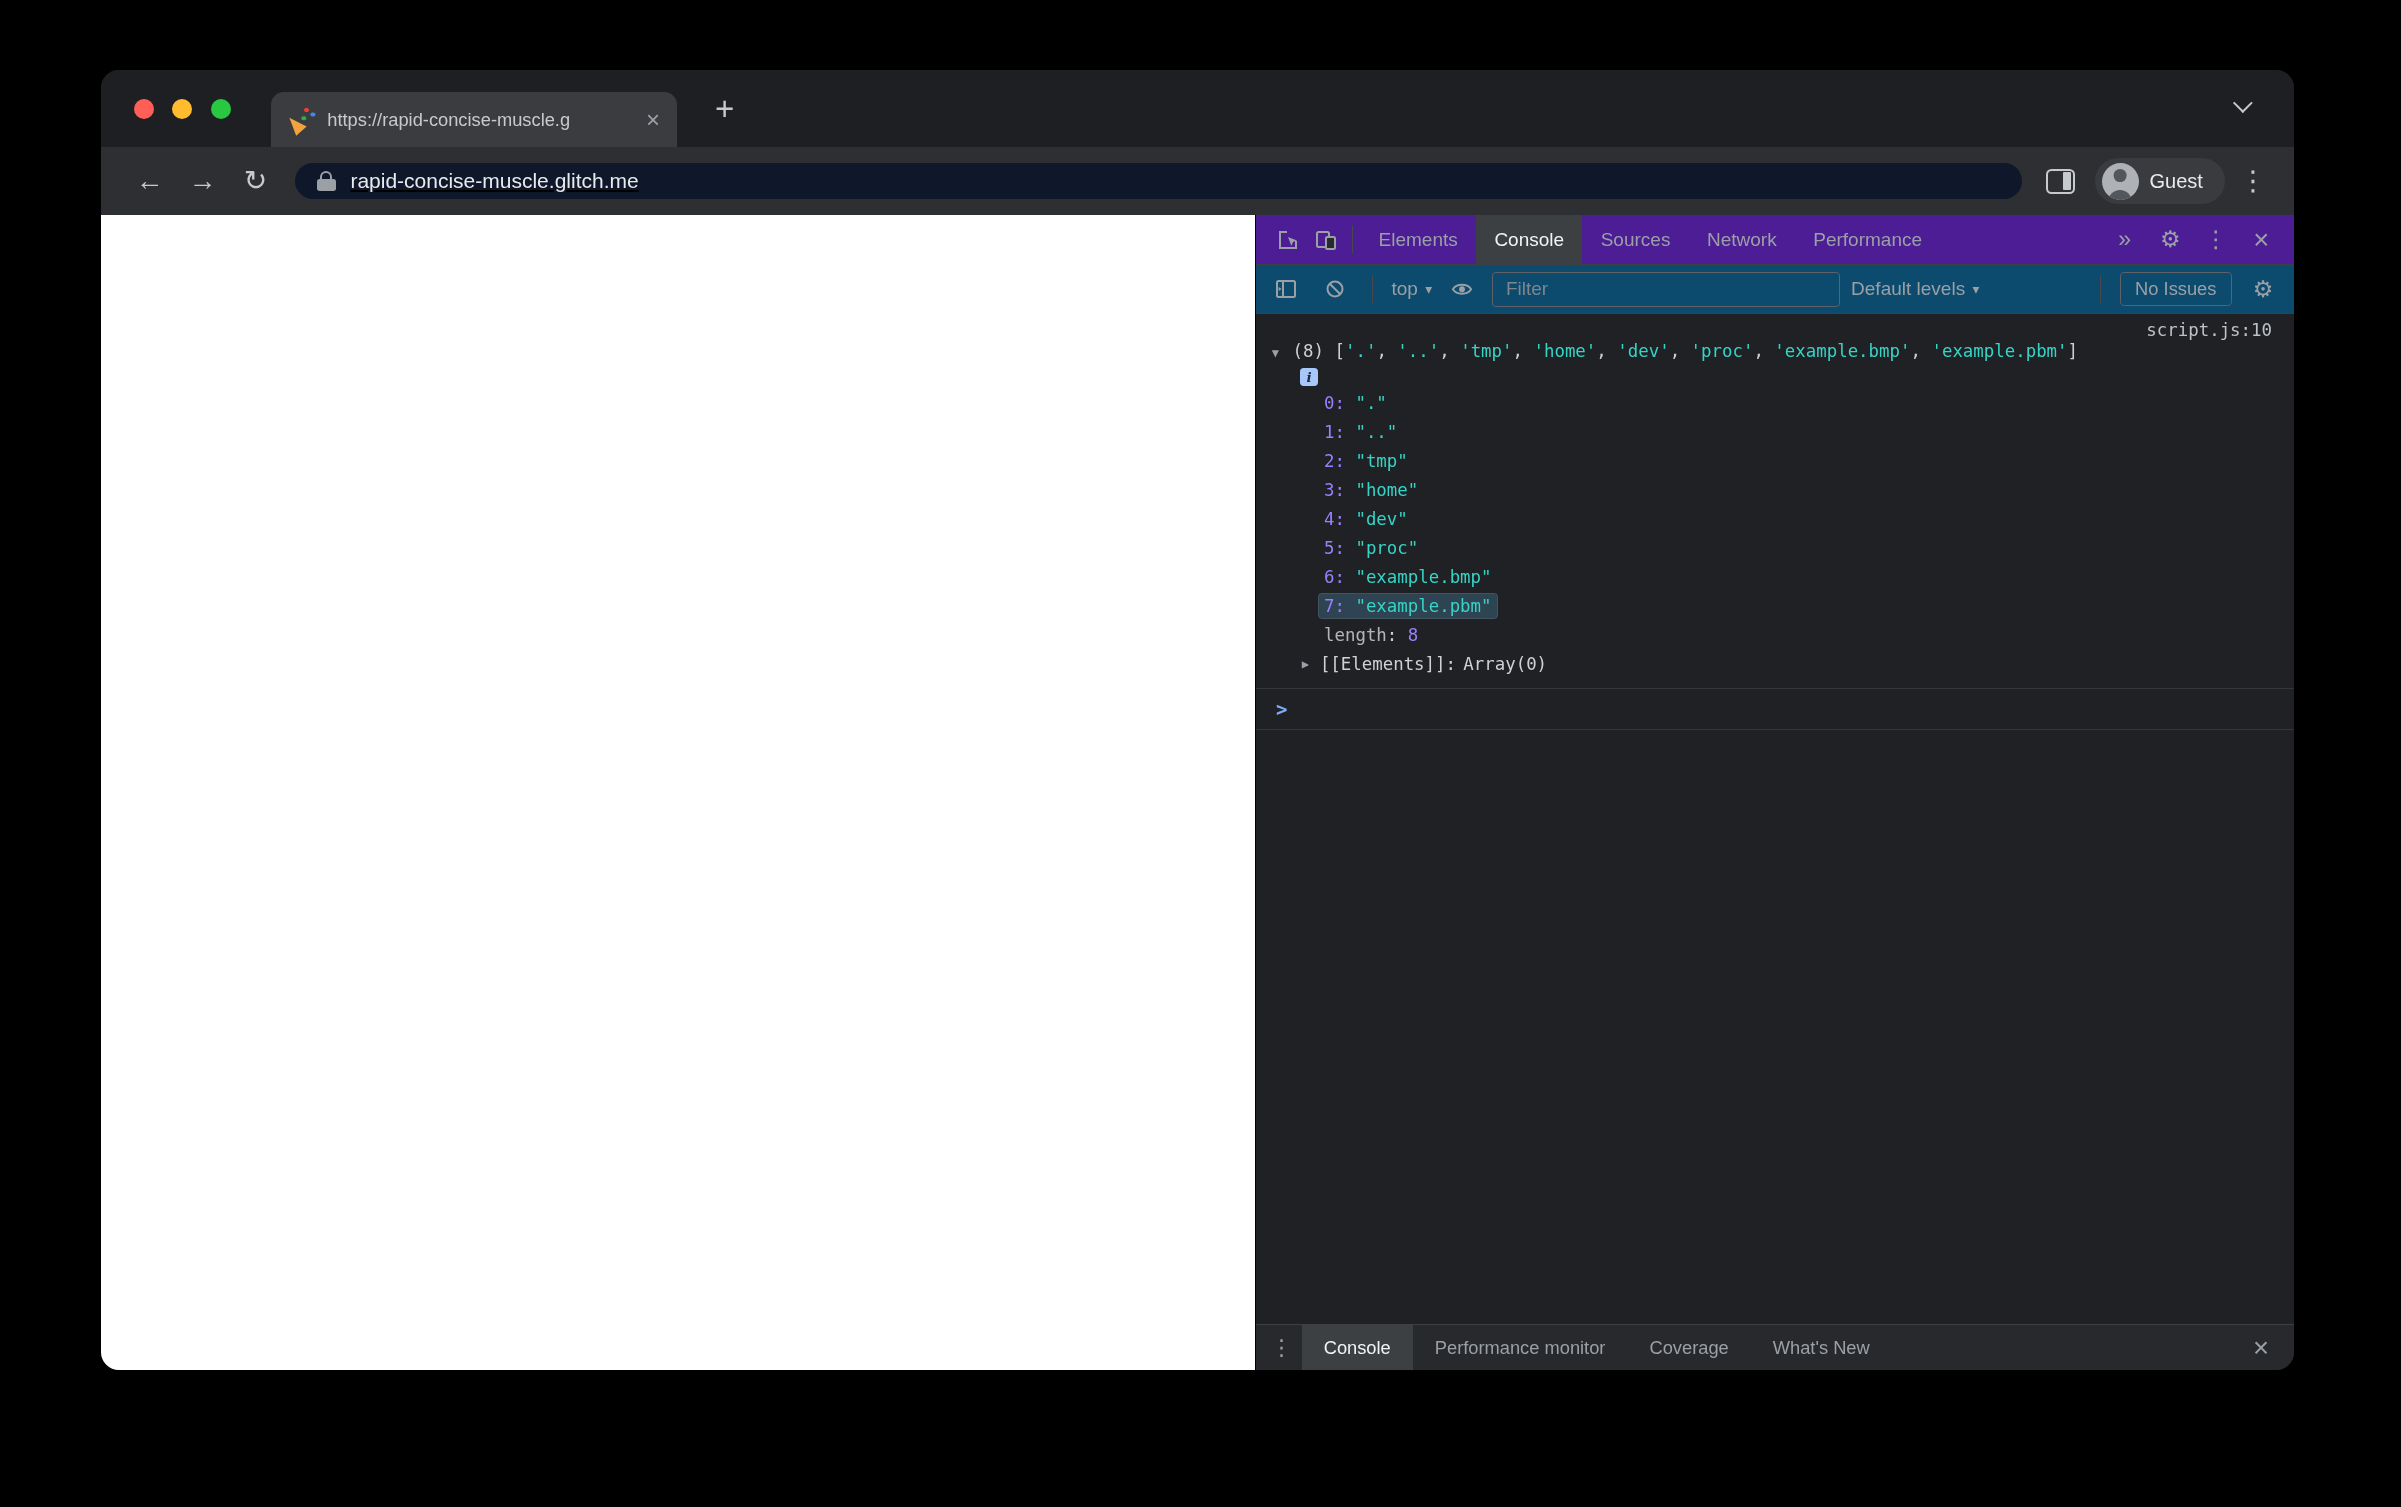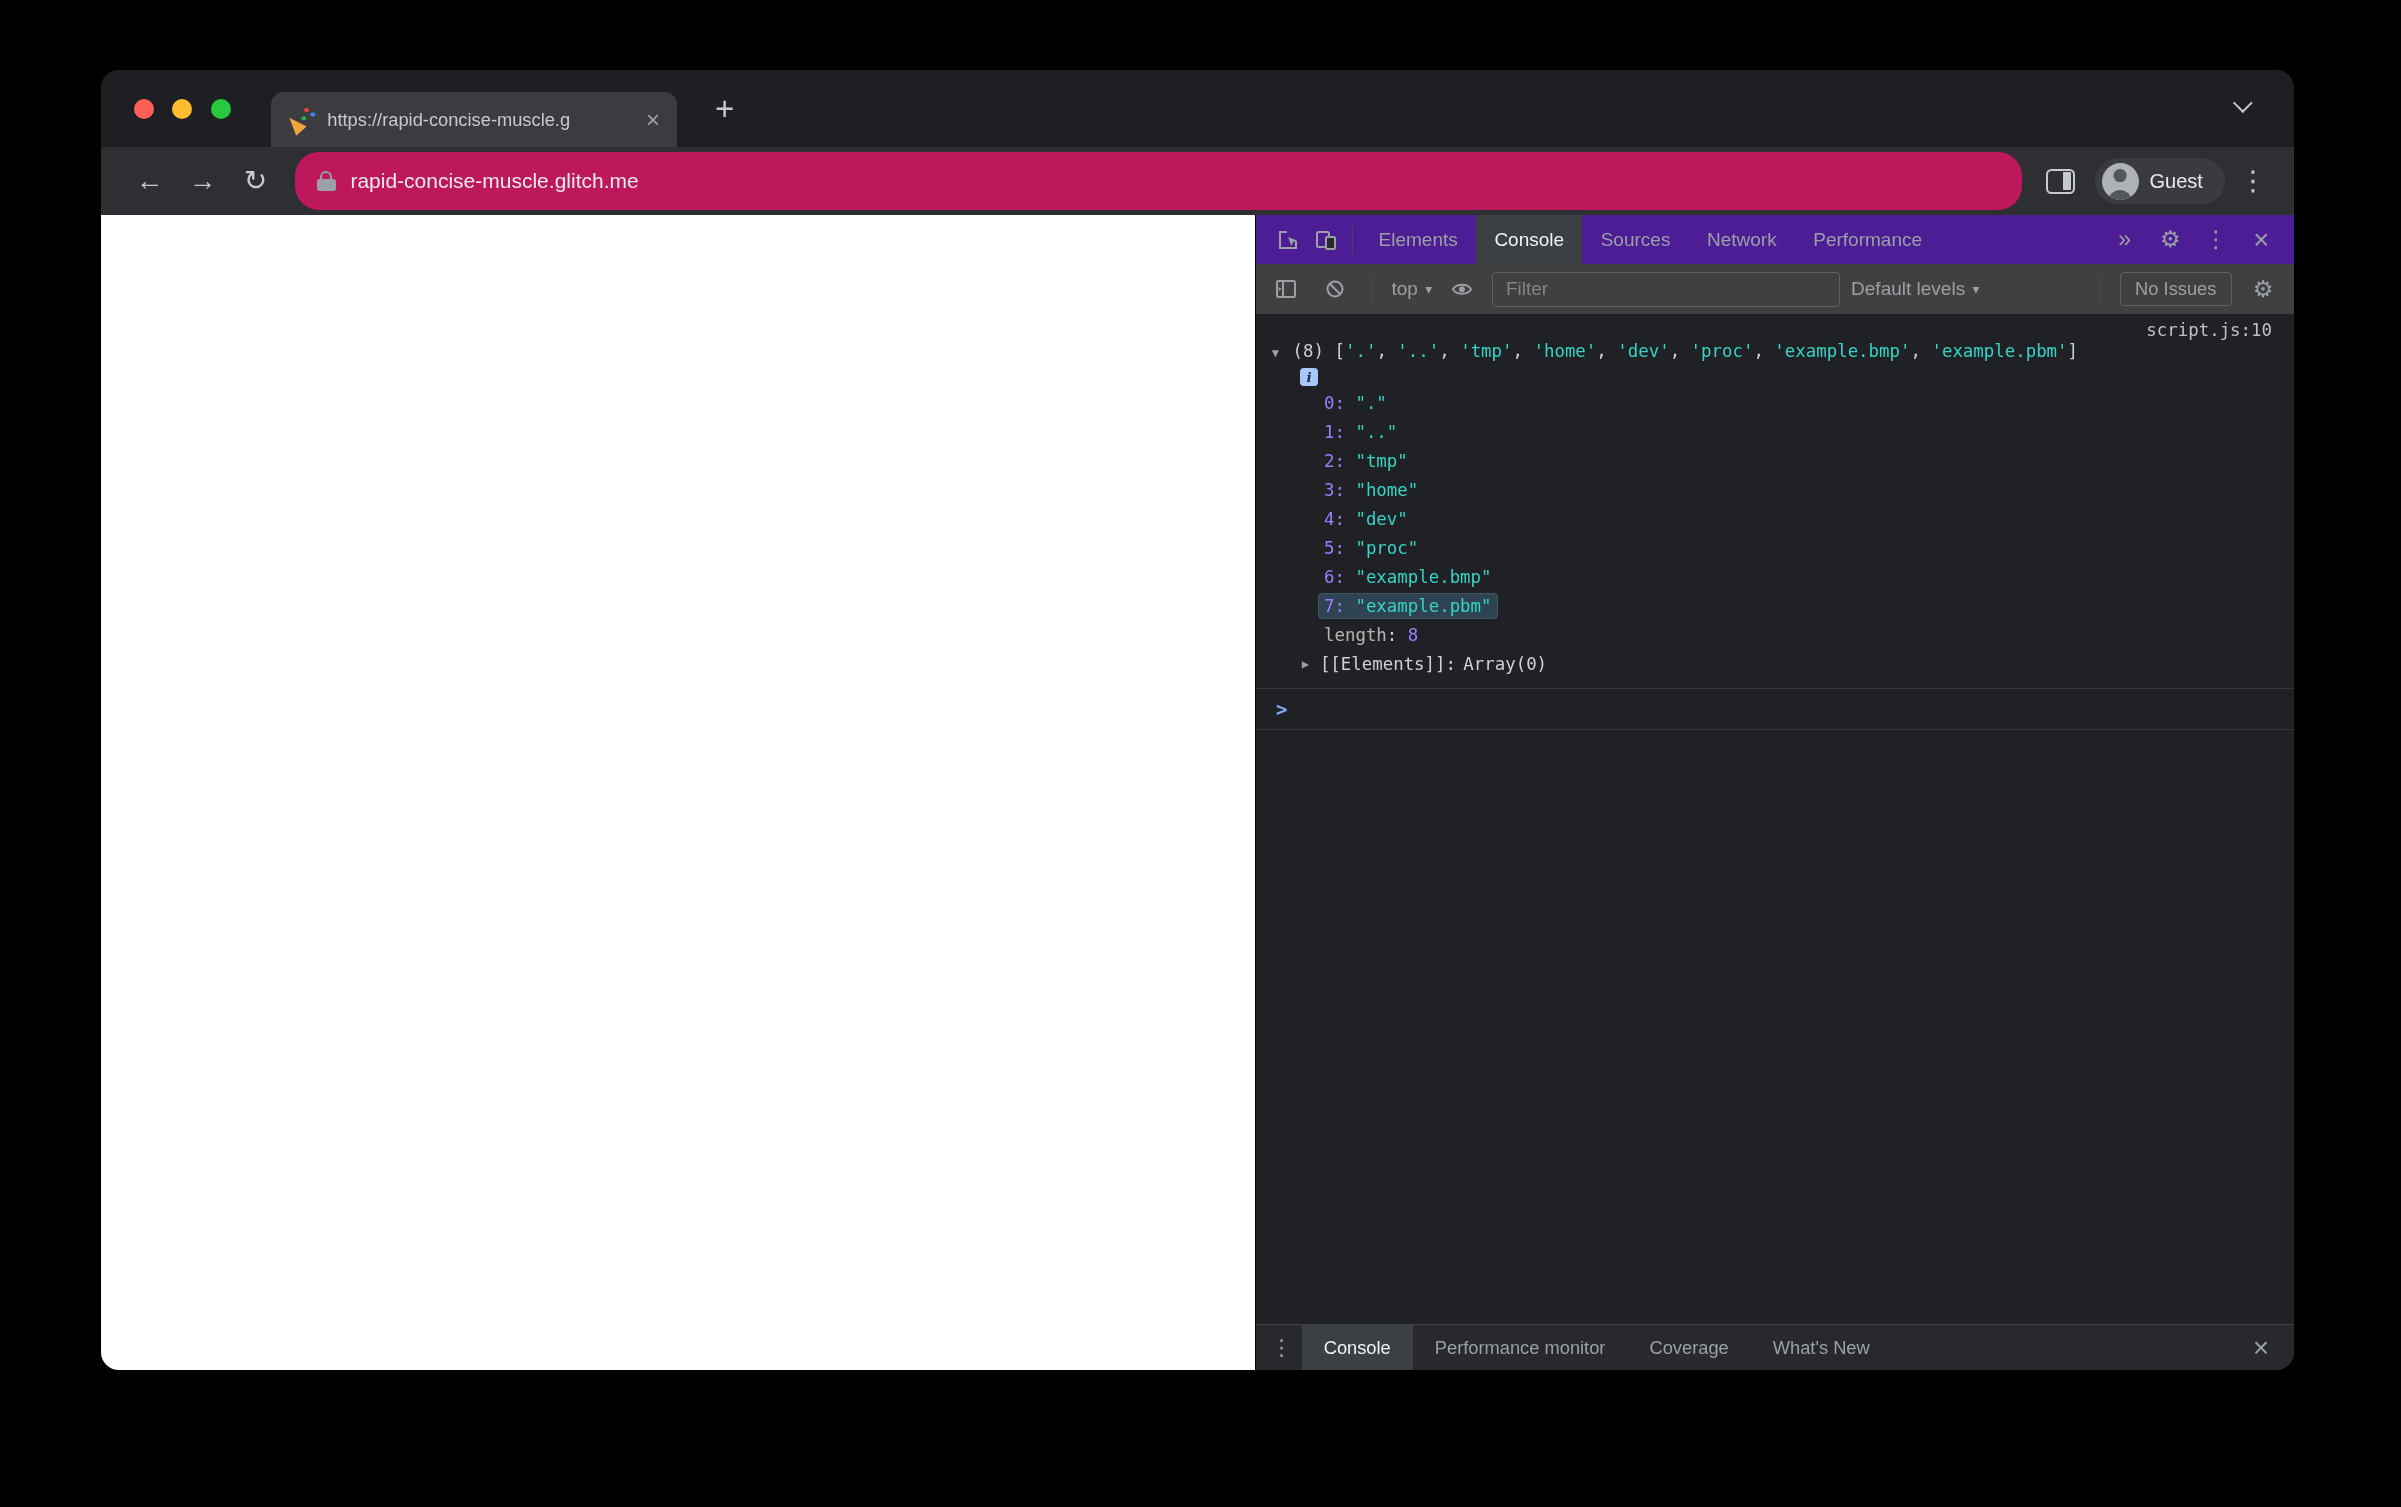--- a/index.html
+++ b/index.html
@@ -32,22 +32,22 @@
   .tab-title { flex: 1; font-size: 18.3px; white-space: nowrap; overflow: hidden; }
   .tab-close { font-size: 24px; color: #9AA0A6; line-height: 1; }
 
   .newtab { margin-left: 24px; font-size: 33px; color: #C7CACD; width: 48px; text-align: center; line-height: 1; }
   .tabsearch { margin-left: auto; margin-right: 37px; width: 27.4px; height: 22px; display: flex; justify-content: center; }
   .tabsearch .chev { width: 13.7px; height: 13.7px; border-right: 2.7px solid #C7CACD; border-bottom: 2.7px solid #C7CACD; transform: rotate(45deg); margin-top: -1.8px; }
 
   
   .toolbar { height: 68px; flex: none; background: #2E2F33; display: flex; align-items: center; padding: 0 22px; }
   .navbtn { font-size: 28px; color: #C7CACD; width: 53px; text-align: center; line-height: 1; }
-  .omnibox { flex: 1; height: 58px; background: #be185d; border-radius: 24px; display: flex; align-items: center;
-    padding: 0 22px; gap: 14.6px; margin: 0 12.8px; }
+  .omnibox { flex: 1; height: 36px; background: #0f172a; border-radius: 24px; display: flex; align-items: center;
+    padding: 0 22px; gap: 14.6px; margin: 0 12.8px; text-decoration: underline; }
   .lock { display: flex; flex-direction: column; align-items: center; flex: none; }
   .lock .shackle { width: 12px; height: 8.2px; border: 2.7px solid #9AA0A6; border-bottom: none; border-radius: 6.4px 6.4px 0 0; }
   .lock .lockbody { width: 19px; height: 12.8px; background: #9AA0A6; border-radius: 2.7px; }
   .url { color: #E8EAED; font-size: 21px; }
   .sidepanel { width: 29px; height: 25px; border: 2.7px solid #C7CACD; border-radius: 5.5px; position: relative; flex: none; margin: 0 11px; }
   .sidepanel i { position: absolute; right: 1.8px; top: 1.8px; bottom: 1.8px; width: 8.2px; background: #C7CACD; border-radius: 0.9px; }
   .profile { display: flex; align-items: center; gap: 11px; background: #3A3B3F; border-radius: 914px;
     padding: 4.6px 22px 4.6px 6.4px; color: #E8EAED; font-size: 20px; margin: 0 9.1px; }
   .avatar { width: 37px; height: 37px; border-radius: 50%; background: #AEB1B6; position: relative; overflow: hidden; }
   .avatar .head { position: absolute; top: 6.4px; left: 50%; transform: translateX(-50%); width: 12.8px; height: 12.8px; border-radius: 50%; background: #53565B; }
@@ -64,21 +64,21 @@
     display: flex; align-items: center; padding: 0 12.8px; }
   .dt-iconbtn { display: flex; align-items: center; justify-content: center; width: 38px; height: 100%; }
   .vsep { width: 0.9px; height: 27.4px; background: #46484C; margin: 0 7.3px; flex: none; }
   .dt-tabs { display: flex; height: 100%; }
   .dt-tab { padding: 0 18.3px; height: 100%; display: flex; align-items: center; color: #9AA0A6; font-size: 19px; white-space: nowrap; }
   .dt-tab.active { background: #3C4043; color: #F1F3F4; }
   .dt-right { margin-left: auto; display: flex; align-items: center; gap: 5.5px; }
   .glyphbtn { color: #9AA0A6; font-size: 23px; width: 40px; text-align: center; line-height: 1; }
   .glyphbtn.big { font-size: 27.4px; }
 
-  .dt-toolbar { height: 49px; flex: none; background: #404040; border-bottom: 0.9px solid #3C3F43;
+  .dt-toolbar { height: 49px; flex: none; background: #0c4a6e; border-bottom: 0.9px solid #3C3F43;
     display: flex; align-items: center; padding: 0 11px; gap: 11px; }
   .ctx { color: #9AA0A6; font-size: 19px; display: flex; align-items: center; gap: 7.3px; white-space: nowrap; }
   .caret { font-size: 13.7px; color: #9AA0A6; }
   .filter { width: 348px; height: 35px; background: transparent; border: 0.9px solid #5F6368; border-radius: 3.7px;
     color: #E8EAED; font-size: 19px; padding: 0 12.8px; font-family: "Liberation Sans", sans-serif; outline: none; }
   .filter::placeholder { color: #80868B; }
   .spacer { flex: 1; }
   .issues { border: 0.9px solid #5F6368; border-radius: 4.6px; padding: 4.6px 14.6px; color: #9AA0A6; font-size: 18.3px; white-space: nowrap; }
 
   

